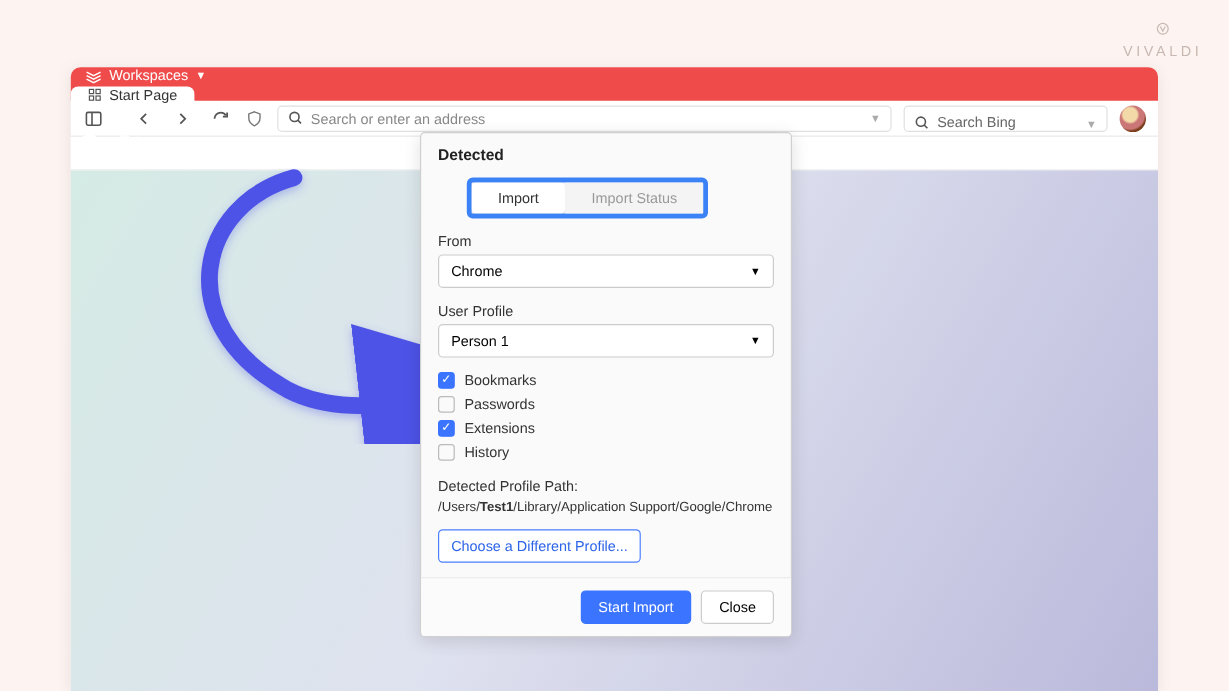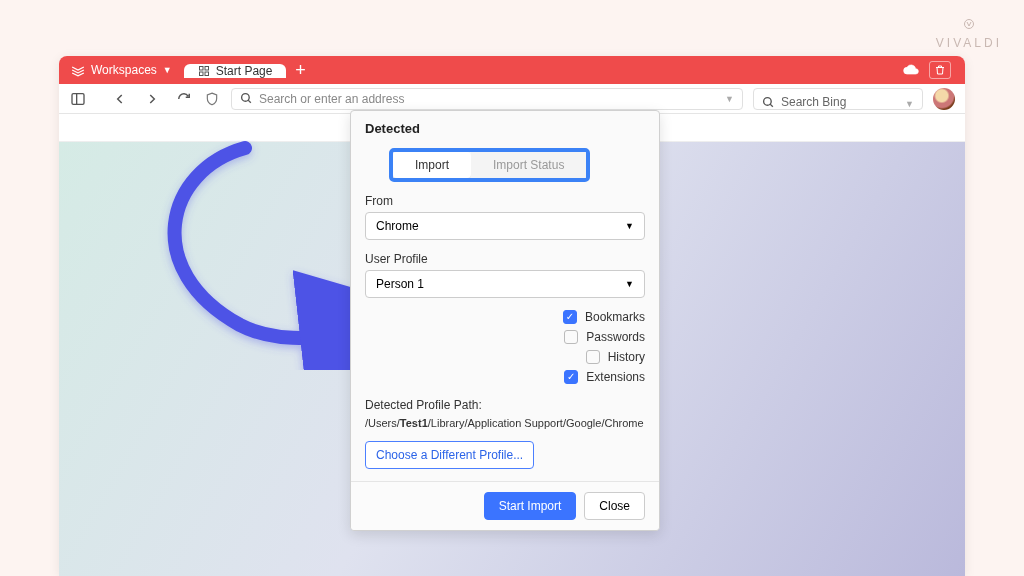--- a/index.html
+++ b/index.html
@@ -3,21 +3,21 @@
 <meta charset="utf-8">
 <style>
 * { margin:0; padding:0; box-sizing:border-box; font-family:-apple-system,BlinkMacSystemFont,"Segoe UI",sans-serif; }
 body { background:#fdf4f1; width:1024px; height:576px; overflow:hidden; position:relative; }
 
 .watermark { position:absolute; top:18px; right:22px; color:#c9b8b2; font-size:12px; letter-spacing:3px; font-weight:500; display:flex; align-items:center; gap:6px;flex-direction:column; }
 .watermark svg { width:12px; height:12px; }
 
 .browser { position:absolute; left:59px; top:56px; width:906px; height:520px; background:#fff; border-radius:8px 8px 0 0; box-shadow:0 2px 12px rgba(0,0,0,.08); }
 
-.tabstrip { background:#ef4b4b; height:28px; border-radius:8px 8px 0 0; display:flex; align-items:center; padding:0 6px 0 0; }
+.tabstrip { background:#ef4b4b; height:28px; border-radius:8px 8px 0 0; display:flex; align-items:flex-start; padding:0 6px 0 0;flex-direction:column; }
 .ws-btn { display:flex; align-items:center; gap:6px; padding:0 12px; color:#fff; font-size:12px; cursor:pointer; }
 .tab { background:#fff; display:flex; align-items:center; gap:6px; padding:0 14px; font-size:12px; color:#333; border-radius:6px 6px 0 0; margin-top:2px; }
 .newtab { width:28px; display:flex; align-items:center; justify-content:center; color:#fff; cursor:pointer; font-size:18px; }
 .tab-spacer { flex:1; }
 .tab-right { display:flex; align-items:center; gap:10px; padding:0 8px; color:#fff; }
 .tab-right svg { stroke:#fff; }
 .trash-box { border:1px solid rgba(255,255,255,.5); border-radius:3px; padding:2px 4px; display:flex; align-items:center; }
 
 .addrbar { height:30px; display:flex; align-items:center; gap:10px; padding:0 10px; border-bottom:1px solid #e5e5e5; }
 .icon-btn { width:18px; height:18px; display:flex; align-items:center; justify-content:center; color:#555; cursor:pointer; }
@@ -33,21 +33,21 @@
 .gear { position:absolute; right:14px; top:4px; color:#777; cursor:pointer; }
 
 .dialog { position:absolute; left:350px; top:110px; width:310px; background:#fafafa; border:1px solid #d0d0d0; border-radius:4px; box-shadow:0 4px 14px rgba(0,0,0,.12); }
 .dialog-pad { padding:10px 14px 12px; }
 .dlg-title { font-size:13px; font-weight:700; color:#222; margin-bottom:12px; }
 .seg { display:flex; border:4px solid #3b82f6; border-radius:5px; overflow:hidden; margin-bottom:12px; width:fit-content;margin-left:24px; }
 .seg-btn { font-size:12px; padding:6px 22px; background:#f4f4f4; color:#999; cursor:pointer; }
 .seg-btn.active { background:#fff; color:#333; box-shadow:0 1px 2px rgba(0,0,0,.1); border-radius:4px; }
 .lbl { font-size:12px; color:#333; margin-bottom:4px; }
 .sel { display:flex; align-items:center; justify-content:space-between; border:1px solid #ccc; border-radius:4px; background:#fff; font-size:12px; padding:6px 10px; margin-bottom:12px; cursor:pointer; }
-.checks { display:flex; flex-direction:column; gap:6px; margin-bottom:14px;align-items:flex-end; }
+.checks { display:flex; flex-direction:column; gap:6px; margin-bottom:14px; }
 .check-row { display:flex; align-items:center; gap:8px; font-size:12px; color:#333; }
 .cbox { width:14px; height:14px; border:1px solid #bbb; border-radius:3px; display:flex; align-items:center; justify-content:center; }
 .cbox.checked { background:#3b74ff; border-color:#3b74ff; }
 .cbox.checked::after { content:"✓"; color:#fff; font-size:10px; line-height:1; }
 .path-lbl { font-size:12px; color:#333; margin-bottom:5px; }
 .path-val { font-size:11px; color:#333; margin-bottom:12px; }
 .path-val b { font-weight:bold; }
 .alt-btn { display:inline-block; border:1px solid #4b7fff; color:#2c64e8; background:#fff; border-radius:4px; padding:6px 10px; font-size:12px; cursor:pointer; }
 .dlg-footer { display:flex; justify-content:flex-end; gap:8px; padding:10px 14px; border-top:1px solid #e5e5e5; background:#fbfbfb; border-radius:0 0 4px 4px; }
 .btn { font-size:12px; padding:6px 14px; border-radius:4px; cursor:pointer; border:1px solid #ccc; background:#fff; }
@@ -193,26 +193,26 @@
     <div class="checks" id="checks">
         <div class="check-row">
           <div class="cbox checked"></div>
           <span>Bookmarks</span>
         </div>
         <div class="check-row">
           <div class="cbox"></div>
           <span>Passwords</span>
         </div>
         <div class="check-row">
+          <div class="cbox checked"></div>
+          <span>Extensions</span>
+        </div>
+        <div class="check-row">
           <div class="cbox"></div>
           <span>History</span>
-        </div>
-        <div class="check-row">
-          <div class="cbox checked"></div>
-          <span>Extensions</span>
         </div>
       </div>
     <div class="path-lbl">Detected Profile Path:</div>
     <div class="path-val">
       <span>/Users/</span><b>Test1</b><span>/Library/Application Support/Google/Chrome</span>
     </div>
     <div class="alt-btn">Choose a Different Profile...</div>
   </div>
   <div class="dlg-footer">
     <div class="btn primary">Start Import</div>

